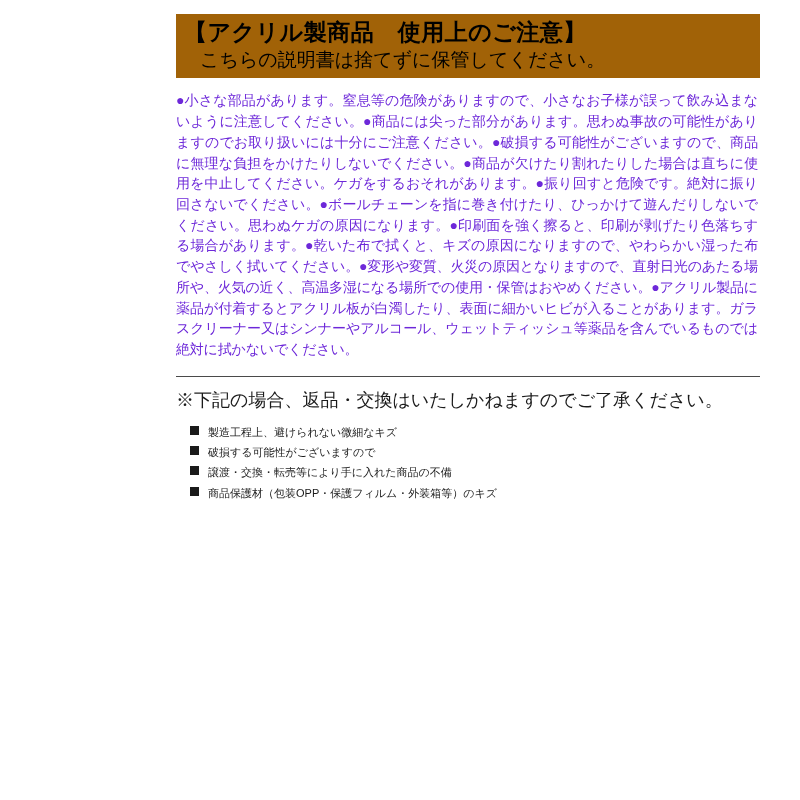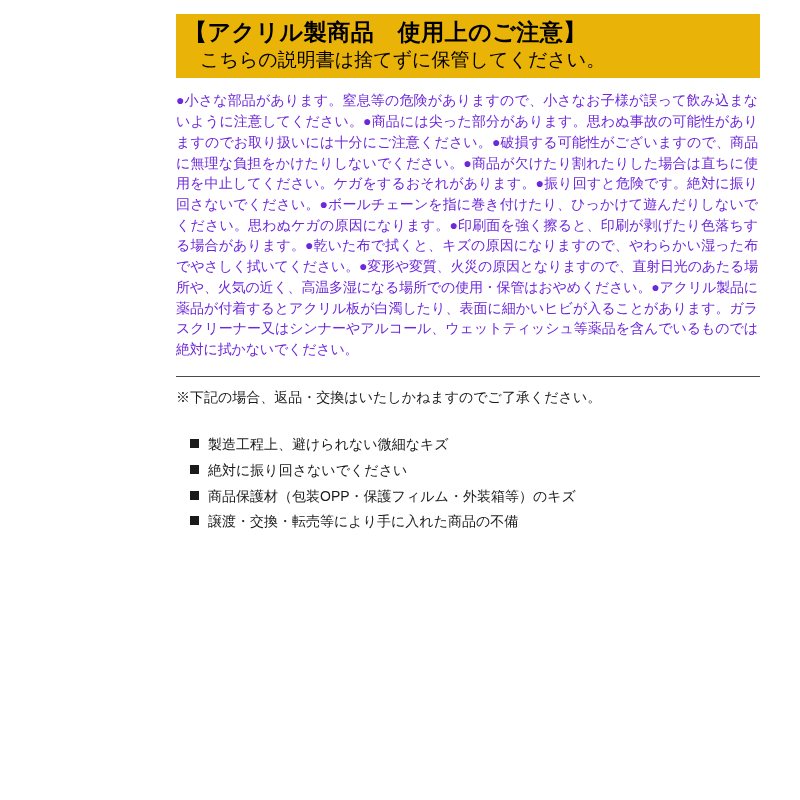--- a/index.html
+++ b/index.html
@@ -15,21 +15,21 @@
     overflow: hidden;
   }
   .page {
     position: relative;
     width: 800px;
     height: 800px;
     box-sizing: border-box;
     padding: 14px 40px 10px 176px;
   }
   .header-band {
-    background: #eab308;
+    background: #a16207;
     color: #000000;
     padding: 4px 8px 6px 8px;
     margin: 0 0 12px 0;
   }
   .header-title {
     font-size: 23px;
     font-weight: bold;
     letter-spacing: 0.5px;
     line-height: 1.25;
     white-space: nowrap;
@@ -54,32 +54,32 @@
     letter-spacing: -0.2px;
     padding-right: 2px;
     color: #6d28d9;
   }
   .divider {
     border: none;
     border-top: 1px solid #4a4a4a;
     margin: 16px 0 10px 0;
   }
   .returns-note {
-    font-size: 14px;
+    font-size: 18px;
     line-height: 1.5;
-    margin-bottom: 24px;
+    margin-bottom: 8px;
     white-space: nowrap;
   }
   .returns-list {
     list-style: none;
     margin: 0;
     padding: 0 0 0 14px;
   }
   .returns-list li {
-    font-size: 14px;
+    font-size: 11px;
     line-height: 1.85;
     white-space: nowrap;
   }
   .bullet-sq {
     display: inline-block;
     width: 9px;
     height: 9px;
     background: #1a1a1a;
     margin-right: 9px;
     vertical-align: 1px;
@@ -96,18 +96,18 @@
   </div>
 
   <div class="body-text">●小さな部品があります。窒息等の危険がありますので、小さなお子様が誤って飲み込まないように注意してください。●商品には尖った部分があります。思わぬ事故の可能性がありますのでお取り扱いには十分にご注意ください。●破損する可能性がございますので、商品に無理な負担をかけたりしないでください。●商品が欠けたり割れたりした場合は直ちに使用を中止してください。ケガをするおそれがあります。●振り回すと危険です。絶対に振り回さないでください。●ボールチェーンを指に巻き付けたり、ひっかけて遊んだりしないでください。思わぬケガの原因になります。●印刷面を強く擦ると、印刷が剥げたり色落ちする場合があります。●乾いた布で拭くと、キズの原因になりますので、やわらかい湿った布でやさしく拭いてください。●変形や変質、火災の原因となりますので、直射日光のあたる場所や、火気の近く、高温多湿になる場所での使用・保管はおやめください。●アクリル製品に薬品が付着するとアクリル板が白濁したり、表面に細かいヒビが入ることがあります。ガラスクリーナー又はシンナーやアルコール、ウェットティッシュ等薬品を含んでいるものでは絶対に拭かないでください。</div>
 
   <hr class="divider">
 
   <div class="returns-note">※下記の場合、返品・交換はいたしかねますのでご了承ください。</div>
 
   <ul class="returns-list">
     <li><span class="bullet-sq"></span><span>製造工程上、避けられない微細なキズ</span></li>
-    <li><span class="bullet-sq"></span><span>絶対に振り回さないでください</span></li>
+    <li><span class="bullet-sq"></span><span>破損する可能性がございますので</span></li>
+    <li><span class="bullet-sq"></span><span>譲渡・交換・転売等により手に入れた商品の不備</span></li>
     <li><span class="bullet-sq"></span><span>商品保護材（包装OPP・保護フィルム・外装箱等）のキズ</span></li>
-    <li><span class="bullet-sq"></span><span>譲渡・交換・転売等により手に入れた商品の不備</span></li>
   </ul>
 
 </div>
 
 </body></html>

